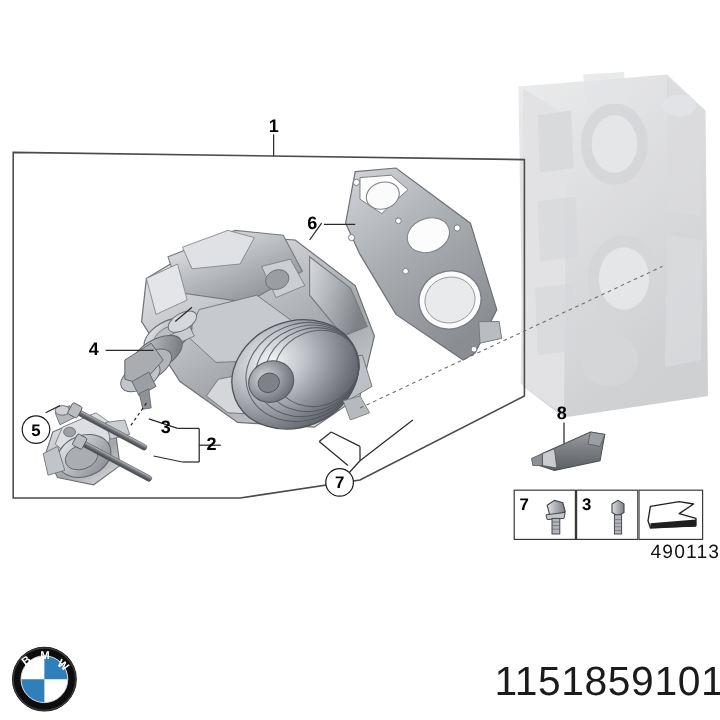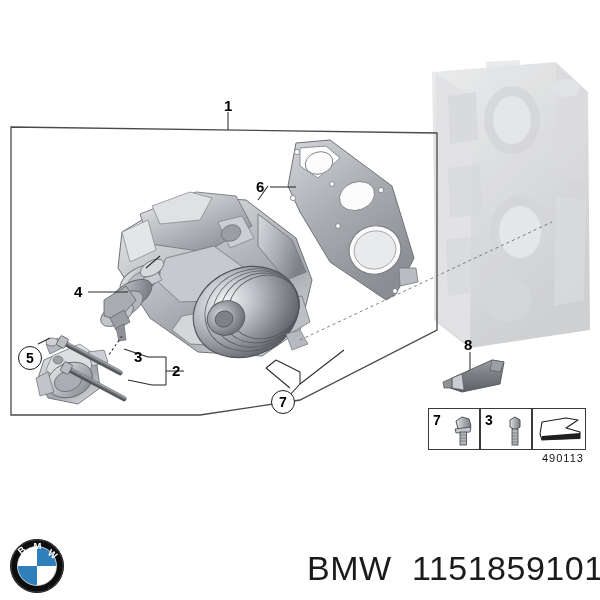--- a/index.html
+++ b/index.html
@@ -48,21 +48,21 @@
     box-sizing: border-box;
   }
   .legend-num {
     font-family: "Liberation Sans", sans-serif;
     font-weight: bold;
     font-size: 14px;
     color: #000;
   }
   .drawing-id {
     font-family: "Liberation Sans", sans-serif;
-    font-size: 11px;
+    font-size: 16px;
     letter-spacing: 1px;
     color: #111;
   }
 
   
   .footer-text {
     font-family: "Liberation Sans", sans-serif;
     font-size: 34px;
     color: #1b1b1b;
     letter-spacing: 0.5px;
@@ -326,16 +326,15 @@
     <circle cx="28" cy="28" r="26" fill="none" stroke="#3a3a3a" stroke-width="1.2"></circle>
     <circle cx="28" cy="28" r="19.5" fill="#ffffff"></circle>
     <path d="M28,8.5 A19.5,19.5 0 0,1 47.5,28 L28,28 Z" fill="#2f7fba"></path>
     <path d="M28,28 L8.5,28 A19.5,19.5 0 0,0 28,47.5 Z" fill="#2f7fba"></path>
     <circle cx="28" cy="28" r="19.5" fill="none" stroke="#d8d8d8" stroke-width="0.8"></circle>
     <text x="12" y="17" fill="#ffffff" font-family="Liberation Sans, sans-serif" font-size="9.5" font-weight="bold" transform="rotate(-38 12 17)">B</text>
     <text x="24.5" y="11" fill="#ffffff" font-family="Liberation Sans, sans-serif" font-size="9.5" font-weight="bold">M</text>
     <text x="38" y="16" fill="#ffffff" font-family="Liberation Sans, sans-serif" font-size="9.5" font-weight="bold" transform="rotate(38 38 16)">W</text>
   </svg>
 
-  <div class="abs footer-text" style="left:307px; top:549px;">BMW</div>
   <div class="abs footer-text" style="left:412px; top:549px;">11518591016</div>
 
 </div>
 
 </body></html>

